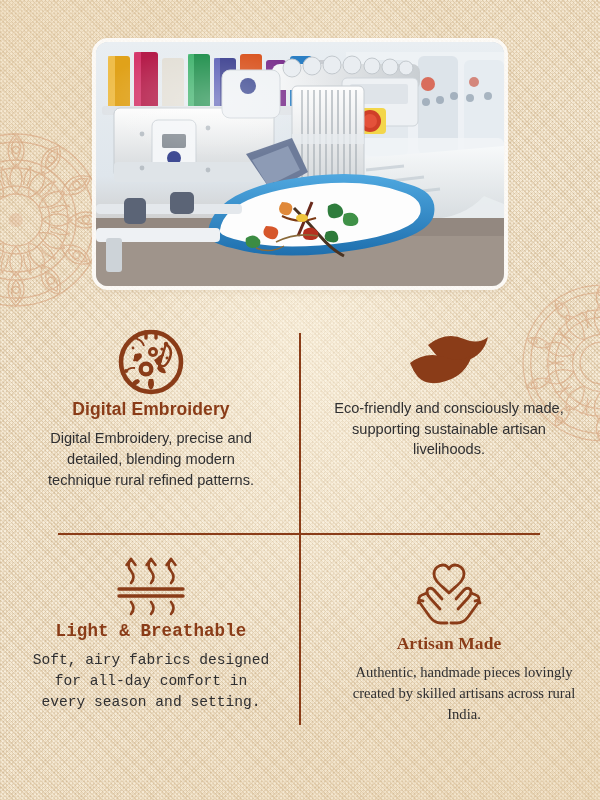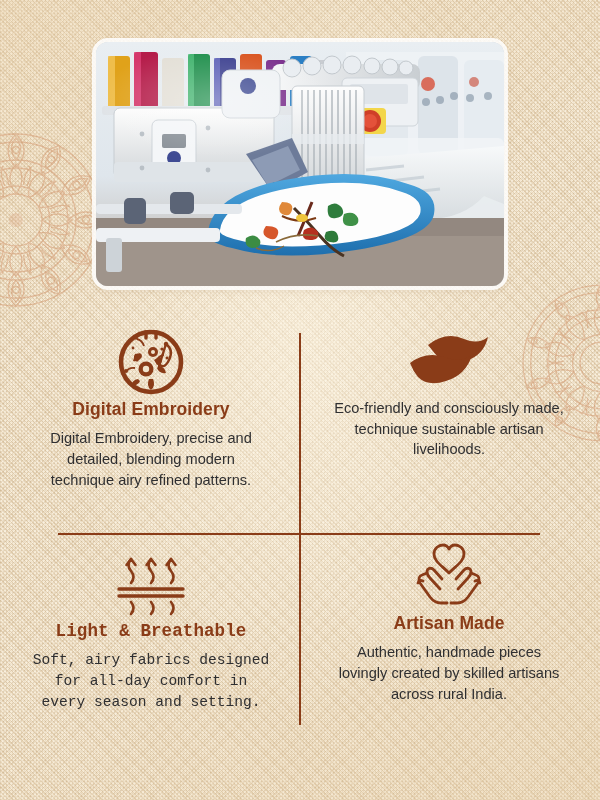--- a/index.html
+++ b/index.html
@@ -51,36 +51,36 @@
   }
   .divider{position:absolute;background:#8a3c18;}
   #divider-vertical{left:299px;top:21px;width:2px;height:392px;
      background:linear-gradient(to bottom,#8a3c18,#8a3c18);}
   #divider-horizontal{left:58px;top:221px;width:482px;height:2px;}
 
   .cell{position:absolute;width:270px;text-align:center;}
   #cell-digital-embroidery{left:16px;top:10px;}
   #cell-natural-sustainable{left:314px;top:10px;}
   #cell-light-breathable{left:16px;top:232px;font-family:Liberation Mono, monospace;}
-  #cell-artisan-made{left:314px;top:224px;}
+  #cell-artisan-made{left:314px;top:244px;font-family:Liberation Serif, serif;}
 
   .icon-wrap{height:76px;display:flex;align-items:center;justify-content:center;}
   .icon-wrap svg{display:block;}
   .feature-title{
     font-size:17.5px;font-weight:bold;color:#8a3c18;
     letter-spacing:.1px;margin:2px 0 9px 0;line-height:1.1;
   }
   .feature-desc{
     font-size:14.6px;color:#2f2f31;line-height:1.42;
     margin:0 auto;max-width:252px;
   }
   #cell-digital-embroidery .feature-desc{max-width:214px;}
   #cell-natural-sustainable .feature-desc{max-width:238px;}
   #cell-light-breathable .feature-desc{max-width:244px;}
-  #cell-artisan-made .feature-desc{max-width:236px;}
+  #cell-artisan-made .feature-desc{max-width:236px;padding-left:30px;}
 </style>
 </head>
 <body>
 
 <div id="canvas">
 
   <div class="tex weave"></div>
   <div class="tex grain"></div>
   <div class="tex vign"></div>
 
@@ -364,31 +364,31 @@
           </g>
 
           <g fill="none" stroke="#8a3c18" stroke-width="2.4" stroke-linecap="round">
             <path d="M53 22 L46 44"></path>
             <path d="M53 22 q8 6 3 16 q-5 10 -10 4 q-4 -6 4 -9"></path>
           </g>
           <circle cx="53" cy="22" r="2.2" fill="#8a3c18"></circle>
         </svg>
       </div>
       <div class="feature-title">Digital Embroidery</div>
-      <div class="feature-desc">Digital Embroidery, precise and detailed, blending modern technique airy refined patterns.</div>
+      <div class="feature-desc">Digital Embroidery, precise and detailed, blending modern technique rural refined patterns.</div>
     </div>
 
     <div class="cell" id="cell-natural-sustainable">
       <div class="icon-wrap">
         <svg width="86" height="58" viewBox="0 0 86 58" xmlns="http://www.w3.org/2000/svg">
           <path d="M22 14 q18 -14 36 -6 q14 6 24 -2 q-4 18 -22 24 q-16 6 -26 -2 q-6 -6 -12 -14 Z" fill="#8a3c18"></path>
           <path d="M4 32 q16 -12 34 -6 q16 6 28 -2 q-6 20 -26 26 q-18 6 -28 -4 q-5 -6 -8 -14 Z" fill="#8a3c18"></path>
         </svg>
       </div>
-      <div class="feature-desc">Eco-friendly and consciously made, technique sustainable artisan livelihoods.</div>
+      <div class="feature-desc">Eco-friendly and consciously made, supporting sustainable artisan livelihoods.</div>
     </div>
 
     <div class="cell" id="cell-light-breathable">
       <div class="icon-wrap">
         <svg width="76" height="70" viewBox="0 0 76 70" xmlns="http://www.w3.org/2000/svg">
           <g fill="none" stroke="#8a3c18" stroke-width="2.6" stroke-linecap="round" stroke-linejoin="round">
 
             <path d="M18 36 q5 -6 0 -12 q-5 -6 0 -12"></path>
             <path d="M18 12 l-4.5 6 M18 12 l4.5 6"></path>
             <path d="M38 36 q5 -6 0 -12 q-5 -6 0 -12"></path>

